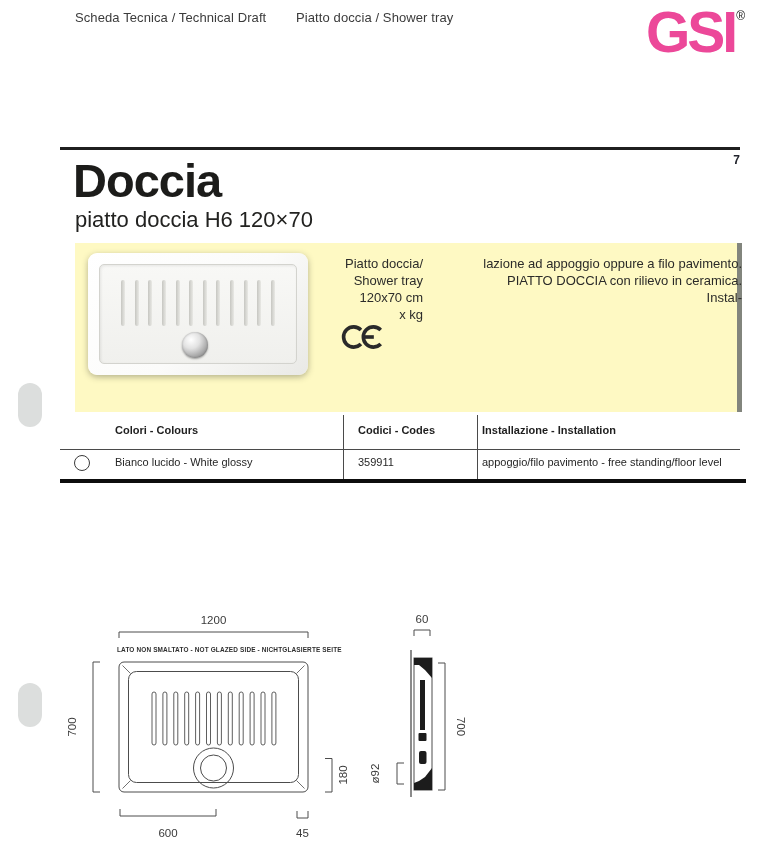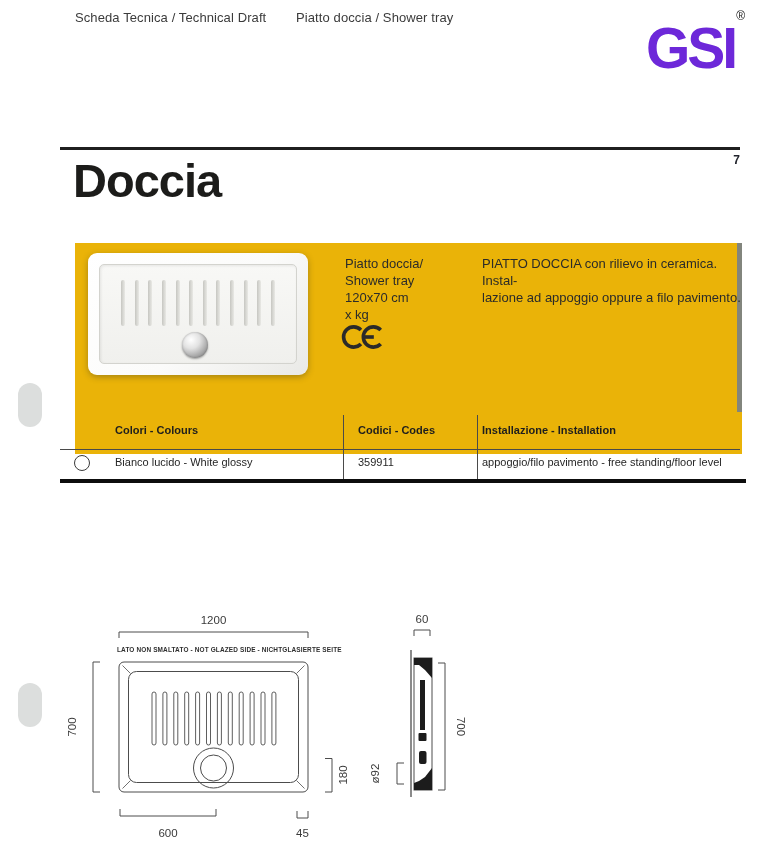--- a/index.html
+++ b/index.html
@@ -1,27 +1,27 @@
 <!DOCTYPE html>
 <html><head>
 <meta charset="utf-8">
 <style>
   html,body{margin:0;padding:0;background:#ffffff;}
   .page{position:relative;width:757px;height:854px;background:#ffffff;overflow:hidden;
         font-family:"Liberation Sans", sans-serif;color:#2e2e2e;}
   .abs{position:absolute;}
   .hdr-label{font-size:13px;color:#3b3b3b;letter-spacing:.1px;text-align:center;}
   .logo-wrap{top:4px;right:12px;display:flex;align-items:flex-start;}
-  .logo-text{font-size:57px;font-weight:800;letter-spacing:-3px;color:#6d28d9;line-height:56px;margin-top:16px;}
+  .logo-text{font-size:57px;font-weight:800;letter-spacing:-3px;color:#ec4899;line-height:56px;}
   .logo-reg{font-size:12px;font-weight:400;color:#161616;margin-top:5px;margin-left:1px;}
   .top-rule{left:60px;top:147px;width:680px;height:3px;background:#1f1f1f;}
   .page-num{top:153px;left:700px;width:40px;text-align:right;font-size:12px;font-weight:700;color:#22242c;}
   .title{left:73px;top:157px;font-size:47px;line-height:48px;font-weight:700;letter-spacing:-1px;color:#1c1c1a;text-align:right;}
   .subtitle{left:75px;top:207px;font-size:22px;color:#222220;}
-  .gray-block{left:75px;top:243px;width:667px;height:211px;background:#eab308;}
+  .gray-block{left:75px;top:243px;width:667px;height:169px;background:#fef9c3;text-align:right;}
   .gray-edge{right:0;top:0;width:5px;height:169px;background:#82857d;}
   .tray{left:13px;top:10px;width:220px;height:122px;border-radius:9px;
         background:linear-gradient(135deg,#ffffff 0%,#fbfbfa 55%,#e9e9e6 100%);
         box-shadow:0 2px 6px rgba(40,42,38,.35);}
   .tray-bevel{position:absolute;left:11px;top:11px;right:11px;bottom:11px;border:1px solid #d3d3ce;
         border-radius:5px;background:linear-gradient(180deg,#f8f8f6 0%,#f0f0ed 100%);
         box-shadow:inset 1px 1px 3px rgba(0,0,0,.08);}
   .tray-slots{position:absolute;left:33px;top:27px;width:154px;height:46px;display:flex;justify-content:space-between;}
   .tray-slot{width:4px;height:46px;border-radius:2px;background:linear-gradient(90deg,#c6c6c1,#e9e9e5);}
   .tray-drain{position:absolute;left:94px;top:79px;width:26px;height:26px;border-radius:50%;
@@ -50,20 +50,21 @@
   <div class="abs hdr-label" style="left:296px;top:10px;">Piatto doccia / Shower tray</div>
   <div class="abs logo-wrap">
     <span class="logo-text">GSI</span>
     <span class="logo-reg">®</span>
   </div>
 
   <div class="abs top-rule"></div>
   <div class="abs page-num">7</div>
 
   <div class="abs title">Doccia</div>
+  <div class="abs subtitle">piatto doccia H6 120×70</div>
 
   <div class="abs gray-block">
     <div class="abs gray-edge"></div>
 
     <div class="abs tray">
       <div class="tray-bevel"></div>
       <div class="tray-slots">
         <div class="tray-slot"></div>
           <div class="tray-slot"></div>
           <div class="tray-slot"></div>
@@ -87,22 +88,22 @@
       <div>x kg</div>
     </div>
 
     <svg class="abs" style="left:266px;top:80px;" width="42" height="28" viewBox="0 0 44 28">
       <path d="M 20.9,6.6 A 10.6,10.6 0 1 0 20.9,21.4" fill="none" stroke="#2a2a2a" stroke-width="3.8"></path>
       <path d="M 41.6,6.6 A 10.6,10.6 0 1 0 41.6,21.4" fill="none" stroke="#2a2a2a" stroke-width="3.8"></path>
       <line x1="23.4" y1="14" x2="34.4" y2="14" stroke="#2a2a2a" stroke-width="3.8"></line>
     </svg>
 
     <div class="abs desc-col">
+      <div>lazione ad appoggio oppure a filo pavimento.</div>
       <div>PIATTO DOCCIA con rilievo in ceramica. Instal-</div>
-      <div>lazione ad appoggio oppure a filo pavimento.</div>
       <div class="desc-gap"></div>
     </div>
   </div>
 
   <div class="abs tbl-head" style="left:115px;">Colori - Colours</div>
   <div class="abs tbl-head" style="left:358px;">Codici - Codes</div>
   <div class="abs tbl-head" style="left:482px;">Installazione - Installation</div>
   <div class="abs tbl-thin"></div>
   <div class="abs tbl-vsep" style="left:343px;"></div>
   <div class="abs tbl-vsep" style="left:477px;"></div>

